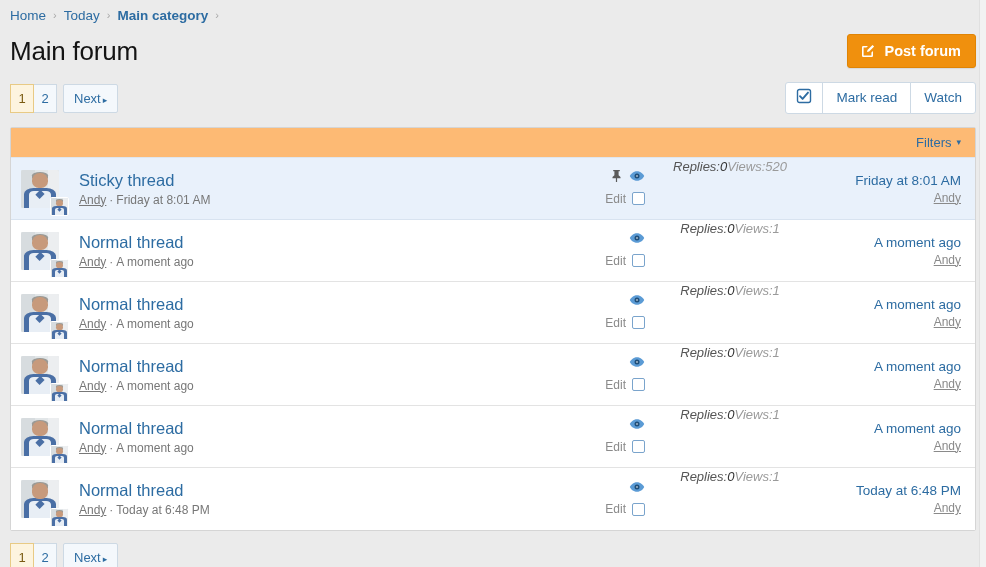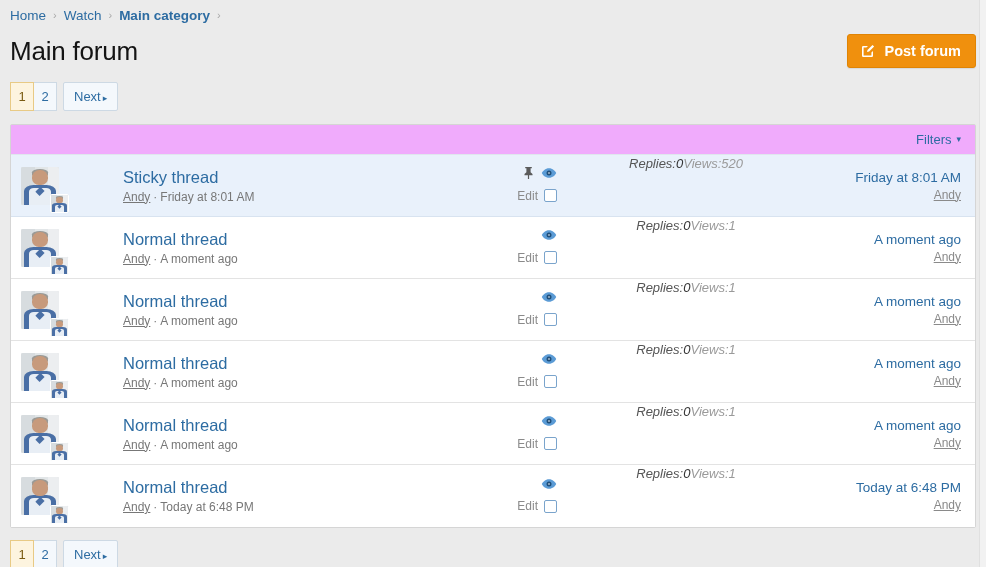--- a/index.html
+++ b/index.html
@@ -83,40 +83,39 @@
   .btn-group .gbtn:last-child { border-radius: 0 3px 3px 0; }
 
   
   .block {
     margin-top: 13px;
     background: #ffffff;
     border: 1px solid #d5d5d5;
     border-radius: 2px;
   }
   .filter-bar {
-    background: #f0abfc;
+    background: #fdba74;
     border-bottom: 1px solid #dfe6ee;
     height: 30px;
     display: flex; align-items: center; justify-content: flex-end;
     padding: 0 14px;
   }
   .filter-link {
     color: #2d6ca2; font-size: 13px; text-decoration: none;
     display: inline-flex; align-items: center; gap: 5px;
   }
   .caret-d { font-size: 9px; line-height: 1; }
 
   
   .thread {
     display: flex; align-items: stretch;
     border-bottom: 1px solid #e3e3e3;
     height: 62px;
     padding: 0 14px 0 10px;
     background: #ffffff;
-    gap: 44px;
   }
   .thread:last-child { border-bottom: none; }
   .thread.sticky { background: #e9f1fb; border-bottom-color: #d8e3f0; }
 
   .t-avatar {
     position: relative; width: 48px; flex: 0 0 48px;
     display: flex; align-items: center;
   }
   .avatar-main {
     position: relative;
@@ -211,21 +210,21 @@
   }
 </style>
 </head>
 <body>
 
 <div class="page">
 
   <nav class="breadcrumb">
     <a class="crumb" href="#">Home</a>
     <span class="crumb-sep">›</span>
-    <a class="crumb" href="#">Watch</a>
+    <a class="crumb" href="#">Today</a>
     <span class="crumb-sep">›</span>
     <a class="crumb current" href="#">Main category</a>
     <span class="crumb-sep">›</span>
   </nav>
 
   <div class="title-row">
     <h1 class="page-title">Main forum</h1>
     <button class="btn-post">
       <span>
         <svg width="16" height="16" viewBox="0 0 16 16" fill="none" aria-hidden="true">
@@ -235,20 +234,32 @@
       </span>
       <span>Post forum</span>
     </button>
   </div>
 
   <div class="toolbar">
     <div class="pagenav">
       <a href="#" class="current">1</a>
       <a href="#">2</a>
       <a href="#" class="next"><span>Next</span><span class="caret-r">▸</span></a>
+    </div>
+    <div class="btn-group">
+      <a href="#" class="gbtn">
+        <span>
+          <svg width="16" height="16" viewBox="0 0 16 16" aria-hidden="true">
+            <rect x="1.5" y="1.5" width="13" height="13" rx="2" fill="#ffffff" stroke="#2d6ca2" stroke-width="1.4"></rect>
+            <path d="M4 8.2 6.6 10.9 12 4.6" stroke="#2d6ca2" stroke-width="1.9" fill="none" stroke-linecap="round" stroke-linejoin="round"></path>
+          </svg>
+        </span>
+      </a>
+      <a href="#" class="gbtn">Mark read</a>
+      <a href="#" class="gbtn">Watch</a>
     </div>
   </div>
 
   <div class="block">
 
     <div class="filter-bar">
       <a href="#" class="filter-link">
         <span>Filters</span>
         <span class="caret-d">▾</span>
       </a>

